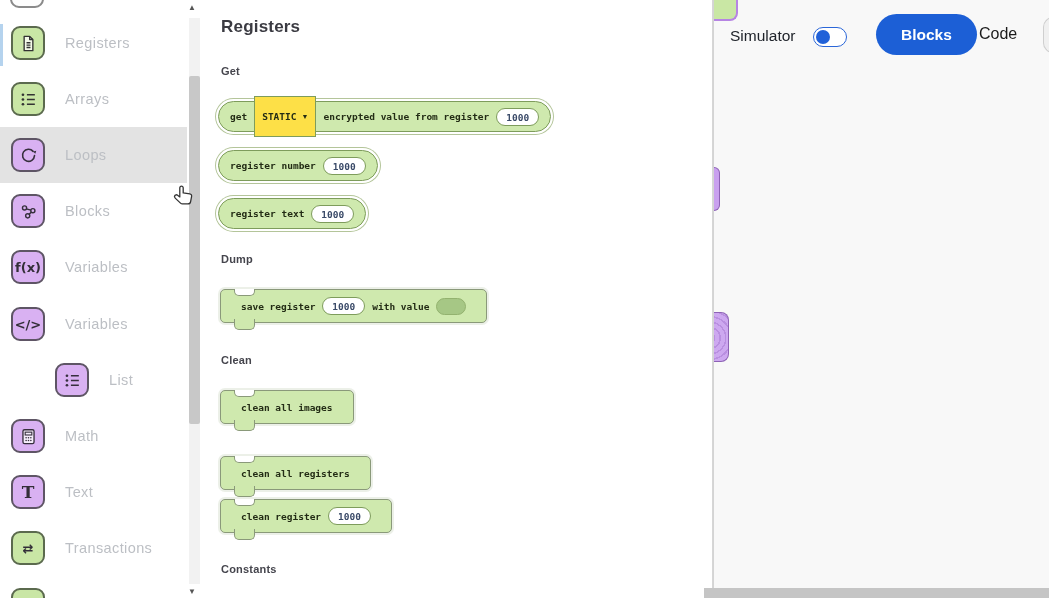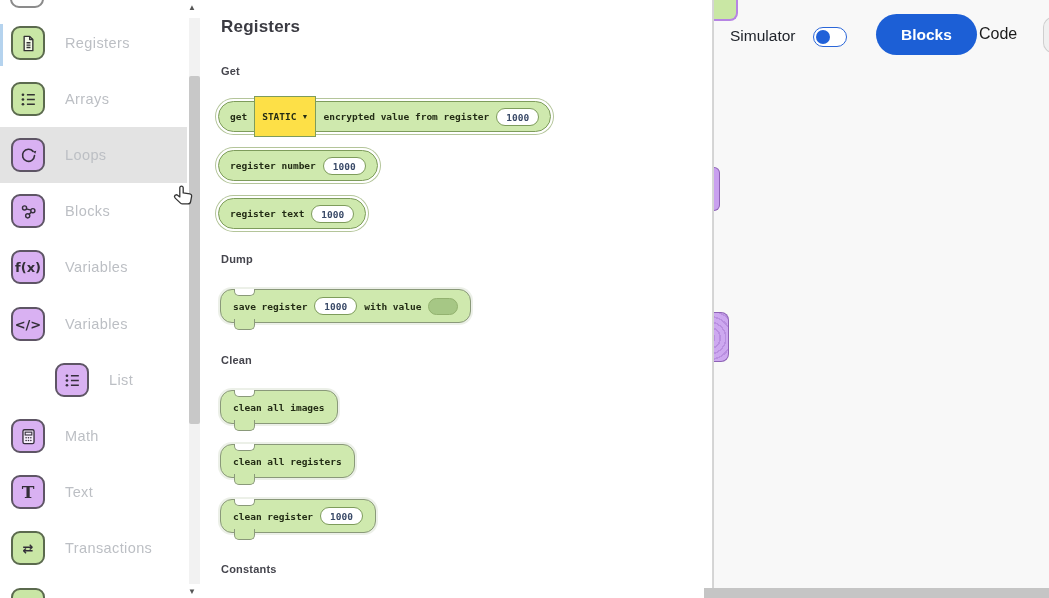--- a/index.html
+++ b/index.html
@@ -50,21 +50,21 @@
     box-shadow:0 0 0 2px #ffffff, 0 0 0 3px #b4c59a;
   }
   .dropdown {
     display:inline-flex; align-items:center; gap:5px; background:#fde047;
     border:1px solid #7e9c5c; border-radius:0; padding:14px 7px;
   }
   .dd-arrow { font-size:7px; color:#232c15; }
 
   .stmt-block {
     position:absolute; height:34px; display:inline-flex; align-items:center; gap:7px;
-    padding:0 12px; background:#cfe9ae; border:1.5px solid #8a997a; border-radius:12px;
+    padding:0 20px; background:#cfe9ae; border:1.5px solid #8a997a; border-radius:5px;
     box-shadow:0 0 0 2px rgba(170,185,150,.22);
   }
   .stmt-block::before { 
     content:""; position:absolute; top:-1.5px; left:13px; width:19px; height:6px;
     background:#fff; border:1.5px solid #8a997a; border-top:none; border-radius:0 0 5px 5px;
   }
   .stmt-block::after { 
     content:""; position:absolute; bottom:-8px; left:13px; width:19px; height:10px;
     background:#cfe9ae; border:1.5px solid #8a997a; border-top:none; border-radius:0 0 5px 5px;
   }
@@ -243,21 +243,21 @@
     <span class="btext">with value</span>
     <span class="socket"></span>
   </div>
 
   <div class="section-label" style="top:354px;">Clean</div>
 
   <div class="stmt-block" style="left:19px; top:390px;">
     <span class="btext">clean all images</span>
   </div>
 
-  <div class="stmt-block" style="left:19px; top:444px;">
+  <div class="stmt-block" style="left:19px; top:456px;">
     <span class="btext">clean all registers</span>
   </div>
 
   <div class="stmt-block" style="left:19px; top:499px;">
     <span class="btext">clean register</span>
     <span class="val">1000</span>
   </div>
 
   <div class="section-label" style="top:563px;">Constants</div>
 </div>

